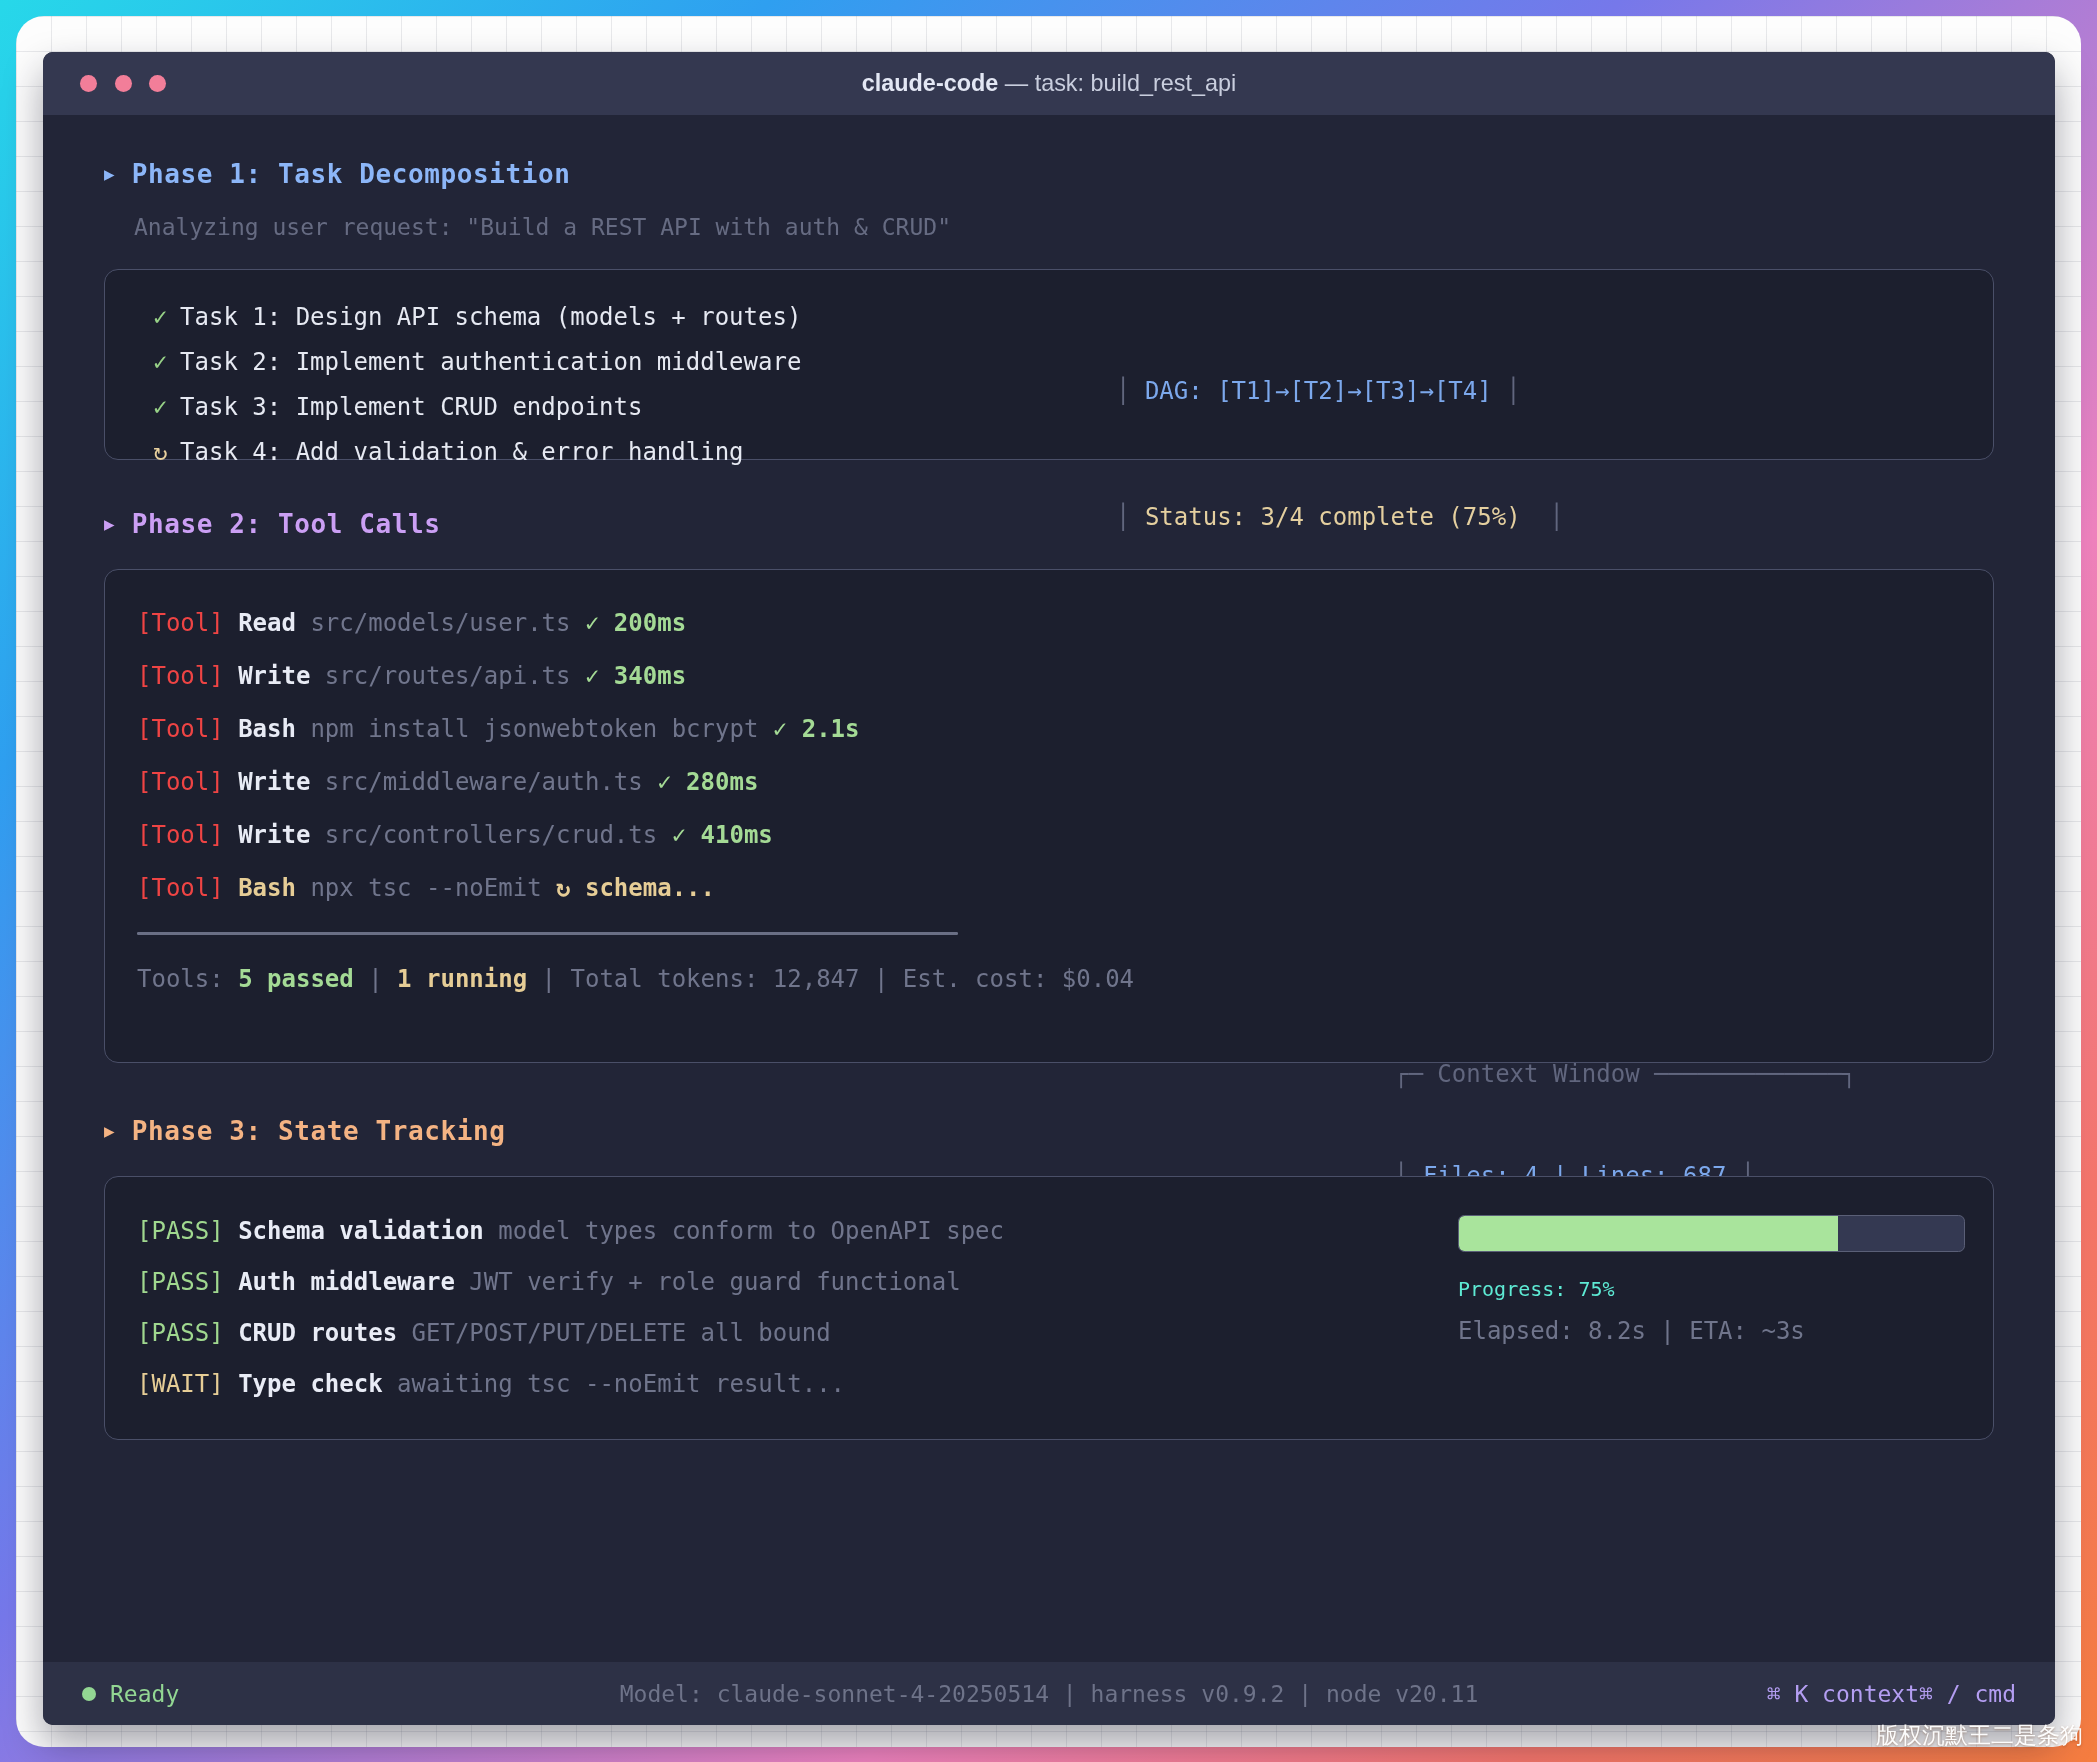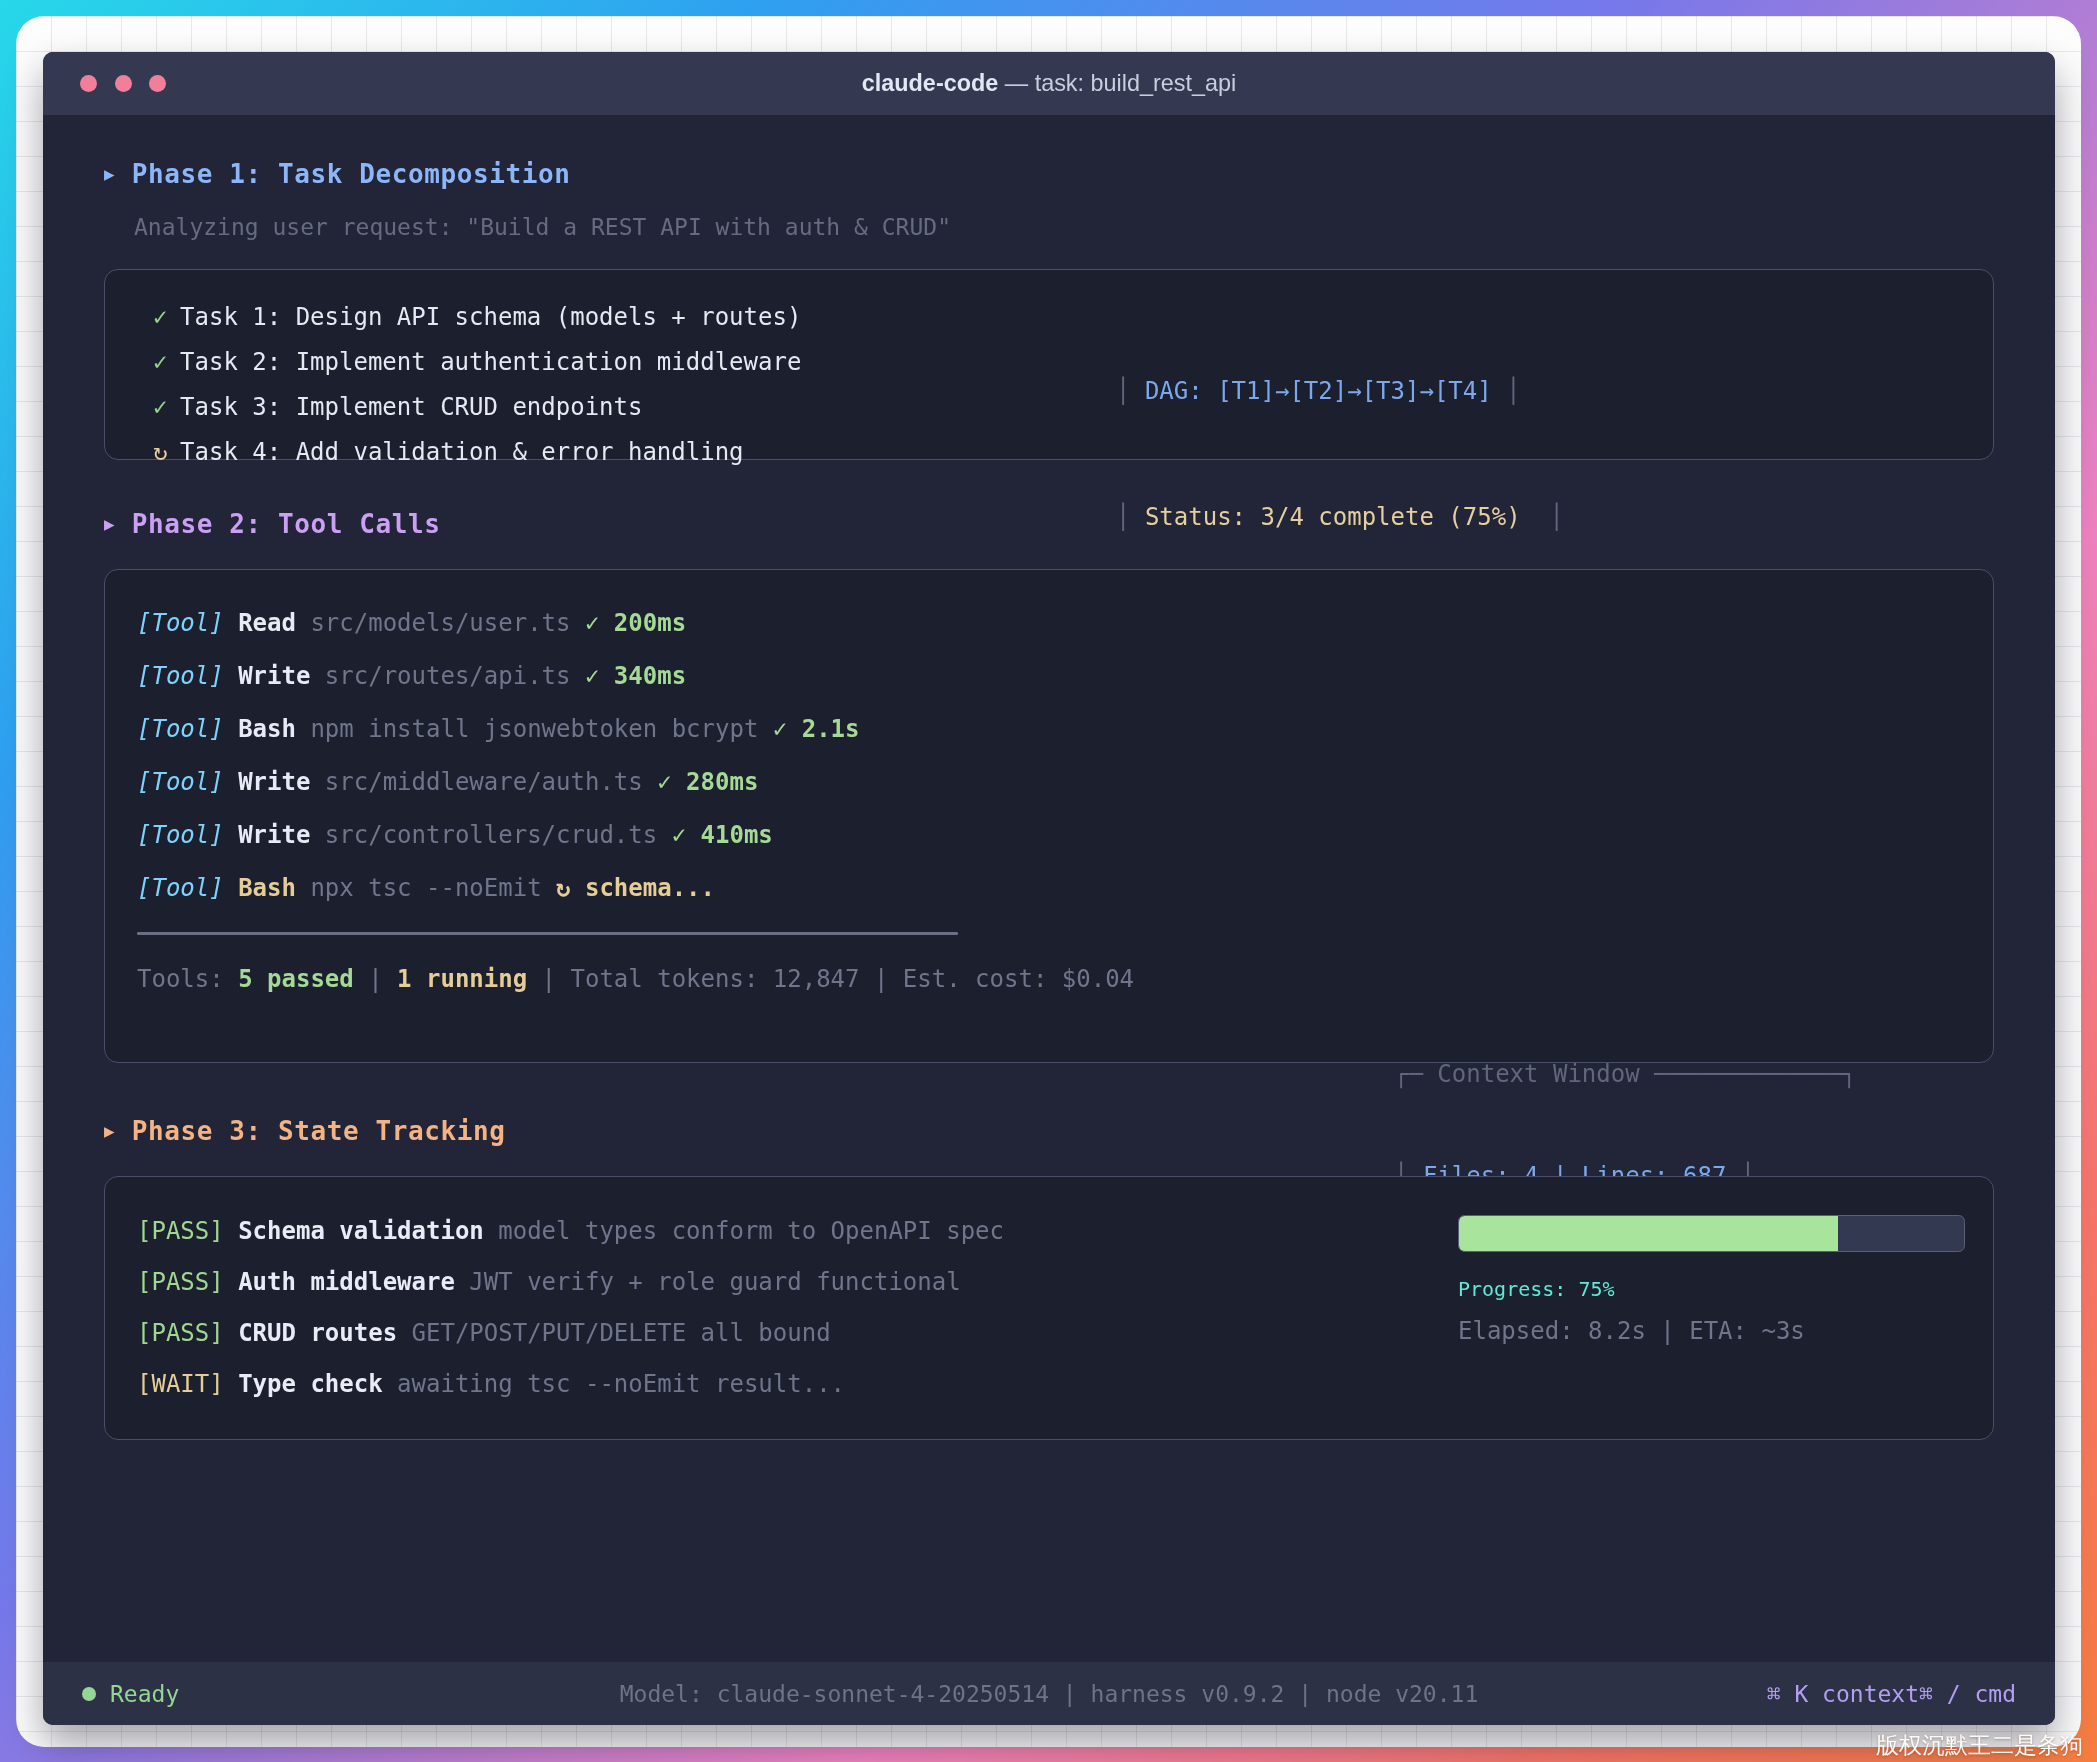--- a/index.html
+++ b/index.html
@@ -60,21 +60,21 @@
   .ascii{ position:absolute; font-size:24px; line-height:42px; white-space:pre; color:#787d93; }
   .ascii .b{ color:#61667e; }
   .ascii .blue{ color:#7ca8ec; }
   .ascii .yellow{ color:#e4cf9f; }
   #exec-plan{ left:1011px; top:16.4px; }
   #ctx-window{ left:1289px; top:419px; line-height:34px; }
 
   
   .tool-list{ padding:26.5px 0 0 32px; }
   .tool-row{ font-size:24px; line-height:53px; white-space:pre; }
-  .tool-tag{ color:#7dd3fc;font-style:italic; }
+  .tool-tag{ color:#ef4444; }
   .tool-name{ color:#e8ebf5; font-weight:bold; }
   .tool-args{ color:#70758c; }
   .tool-result{ color:#a4da95; font-weight:bold; }
   .tool-row.st-running .tool-name{ color:#e6cd96; }
   .tool-row.st-running .tool-result{ color:#e6cd96; }
 
   .separator{ margin:17.7px 0 0 32px; width:821px; height:2.5px; background:#6a6f85; border-radius:1.3px; }
   .summary{ margin:30px 0 0 32px; font-size:24px; color:#70758c; white-space:pre; }
   .summary .green{ color:#a4da95; font-weight:bold; }
   .summary .yellow{ color:#e6cd96; font-weight:bold; }
@@ -101,21 +101,21 @@
     position:absolute; left:0; bottom:0; width:100%; height:63px;
     background:#2d3146; display:flex; align-items:center; padding:0 39px;
     font-size:23px;
   }
   .status-left{ display:flex; align-items:center; gap:14px; color:#93d793; }
   .status-dot{ width:14px; height:14px; border-radius:50%; background:#93d793; }
   .status-center{ position:absolute; left:0; width:100%; text-align:center; color:#6e7389; }
   .status-right{ position:absolute; right:39px; color:#b49ef2; white-space:pre; }
 
   .watermark{
-    position:absolute; right:14px; bottom:2px;
+    position:absolute; right:14px; bottom:12px;
     font-family:"DejaVu Sans", sans-serif; font-size:23px; color:#ffffff;
     text-shadow:0 1.3px 2.5px rgba(120,60,20,.45); opacity:.95;
   }
 </style>
 </head>
 <body>
 
 <div class="paper"></div>
 
 <div class="window">

